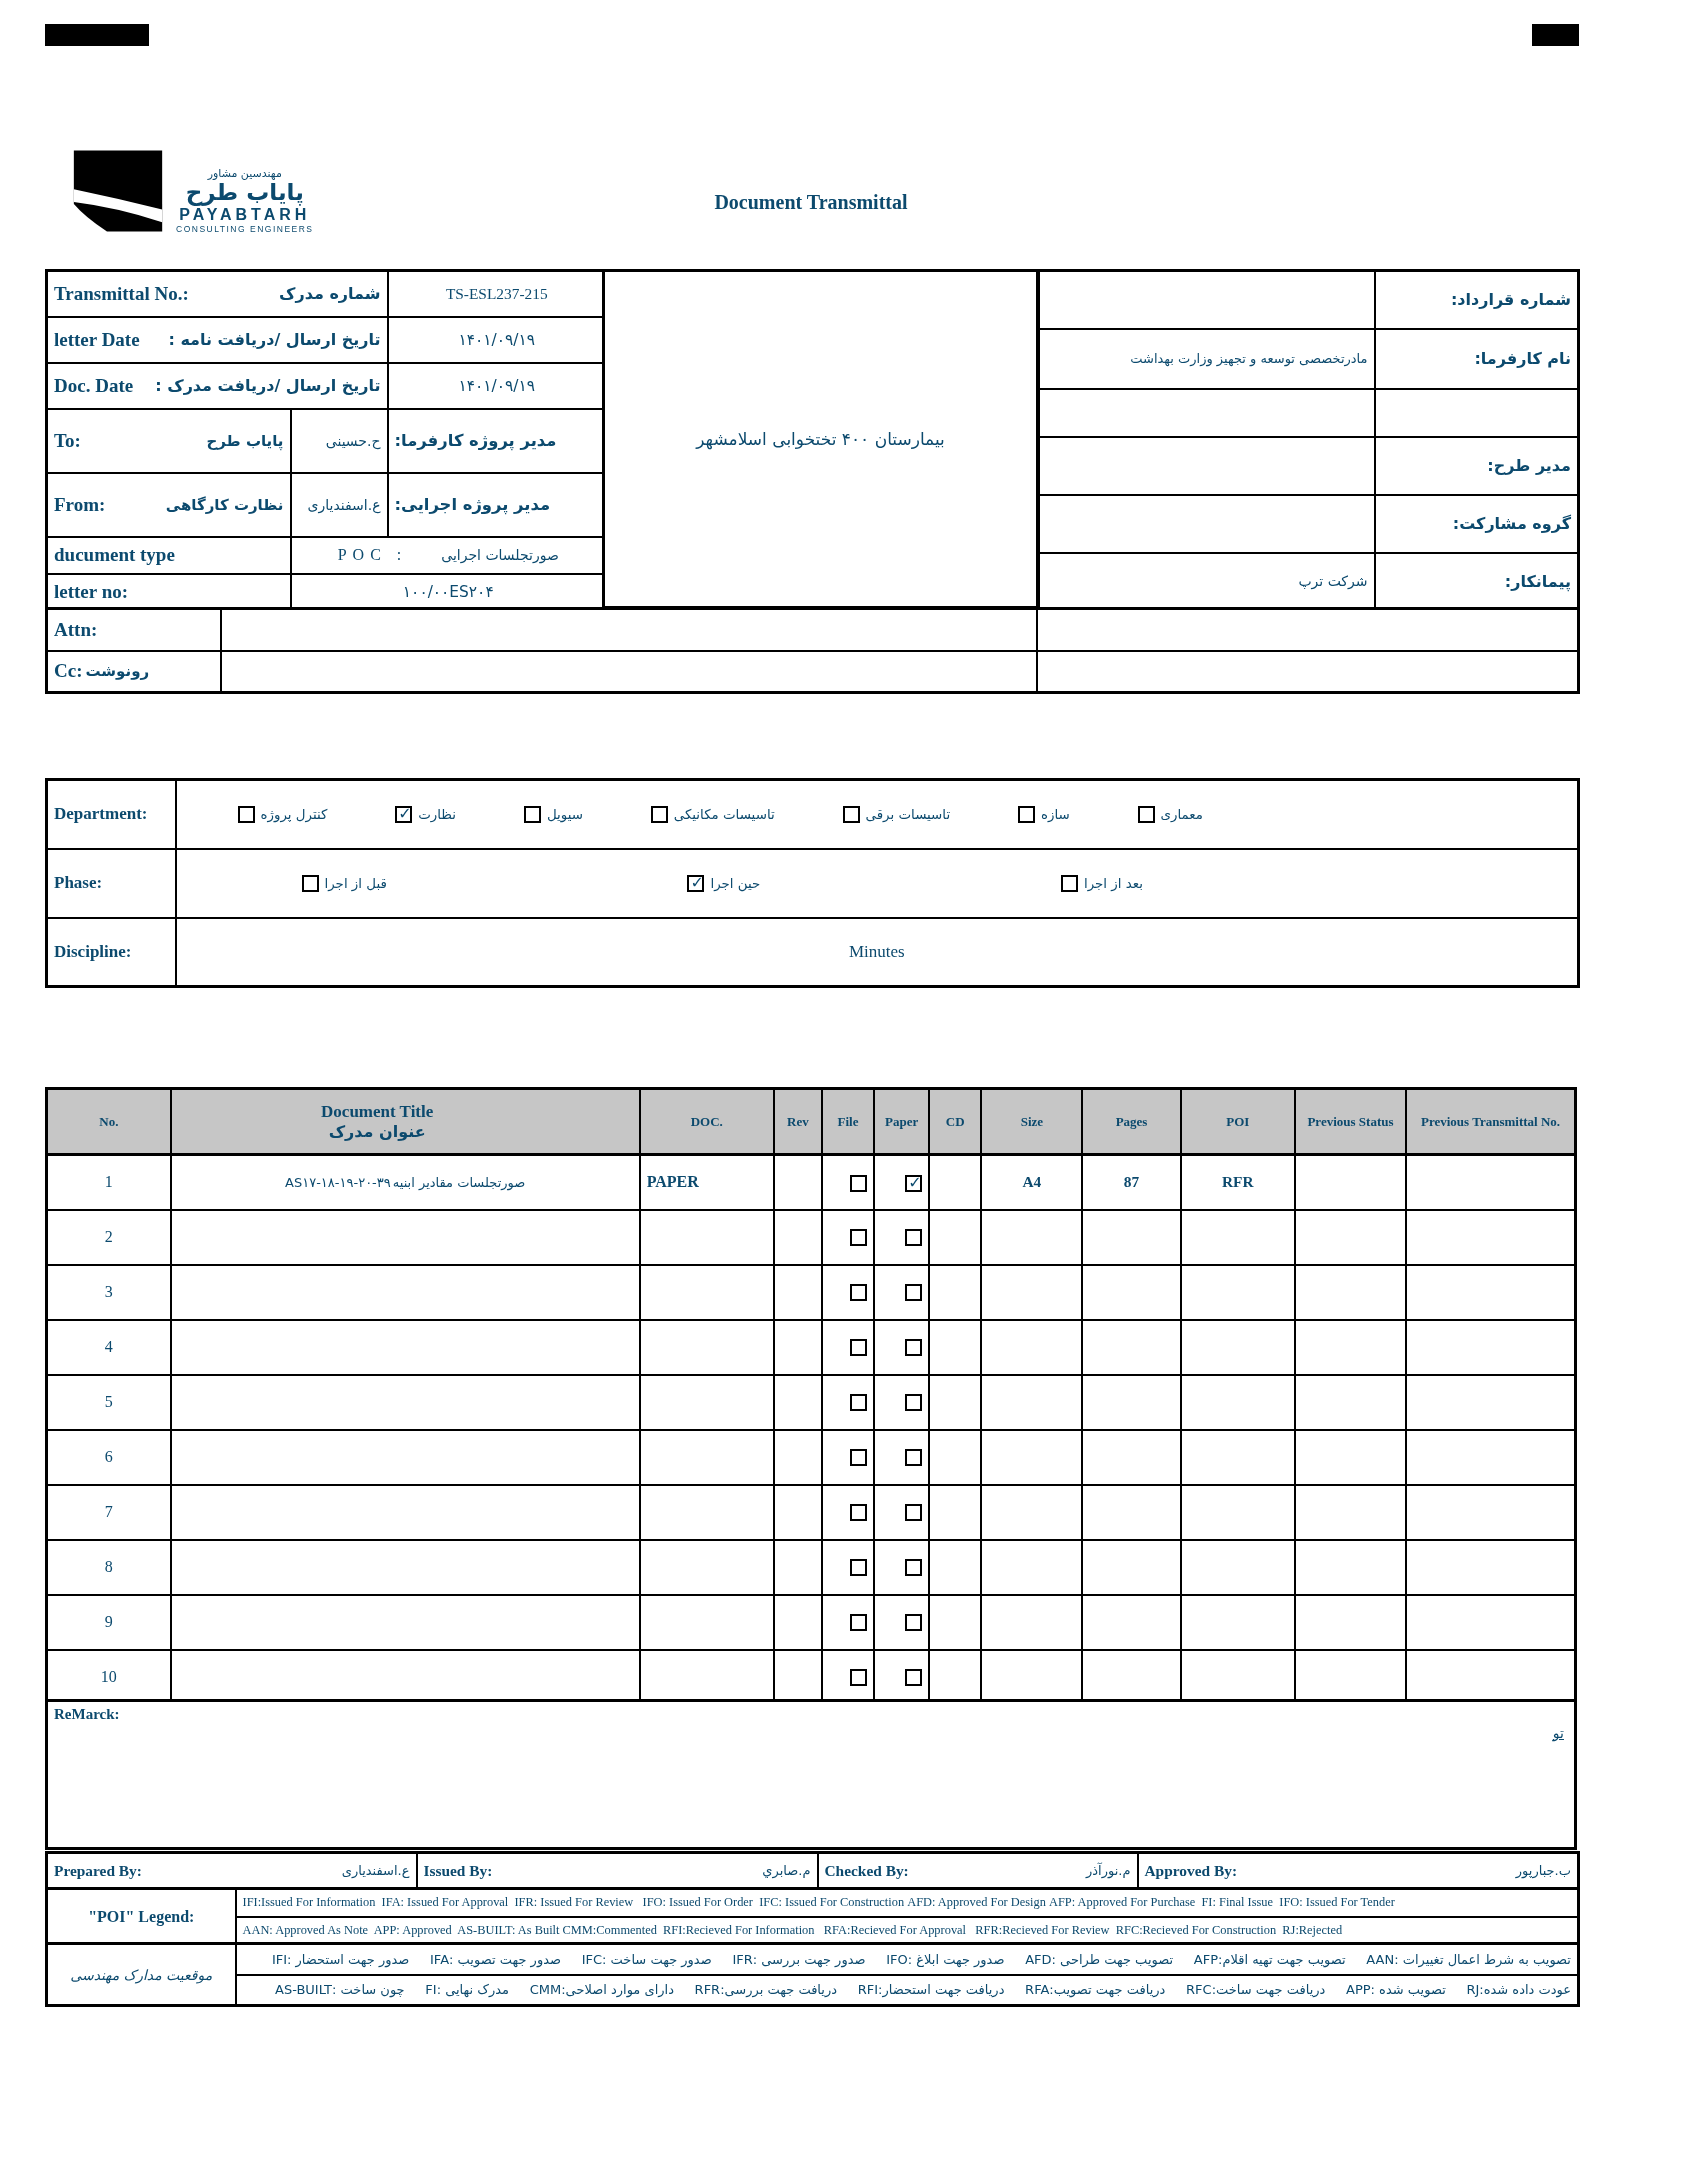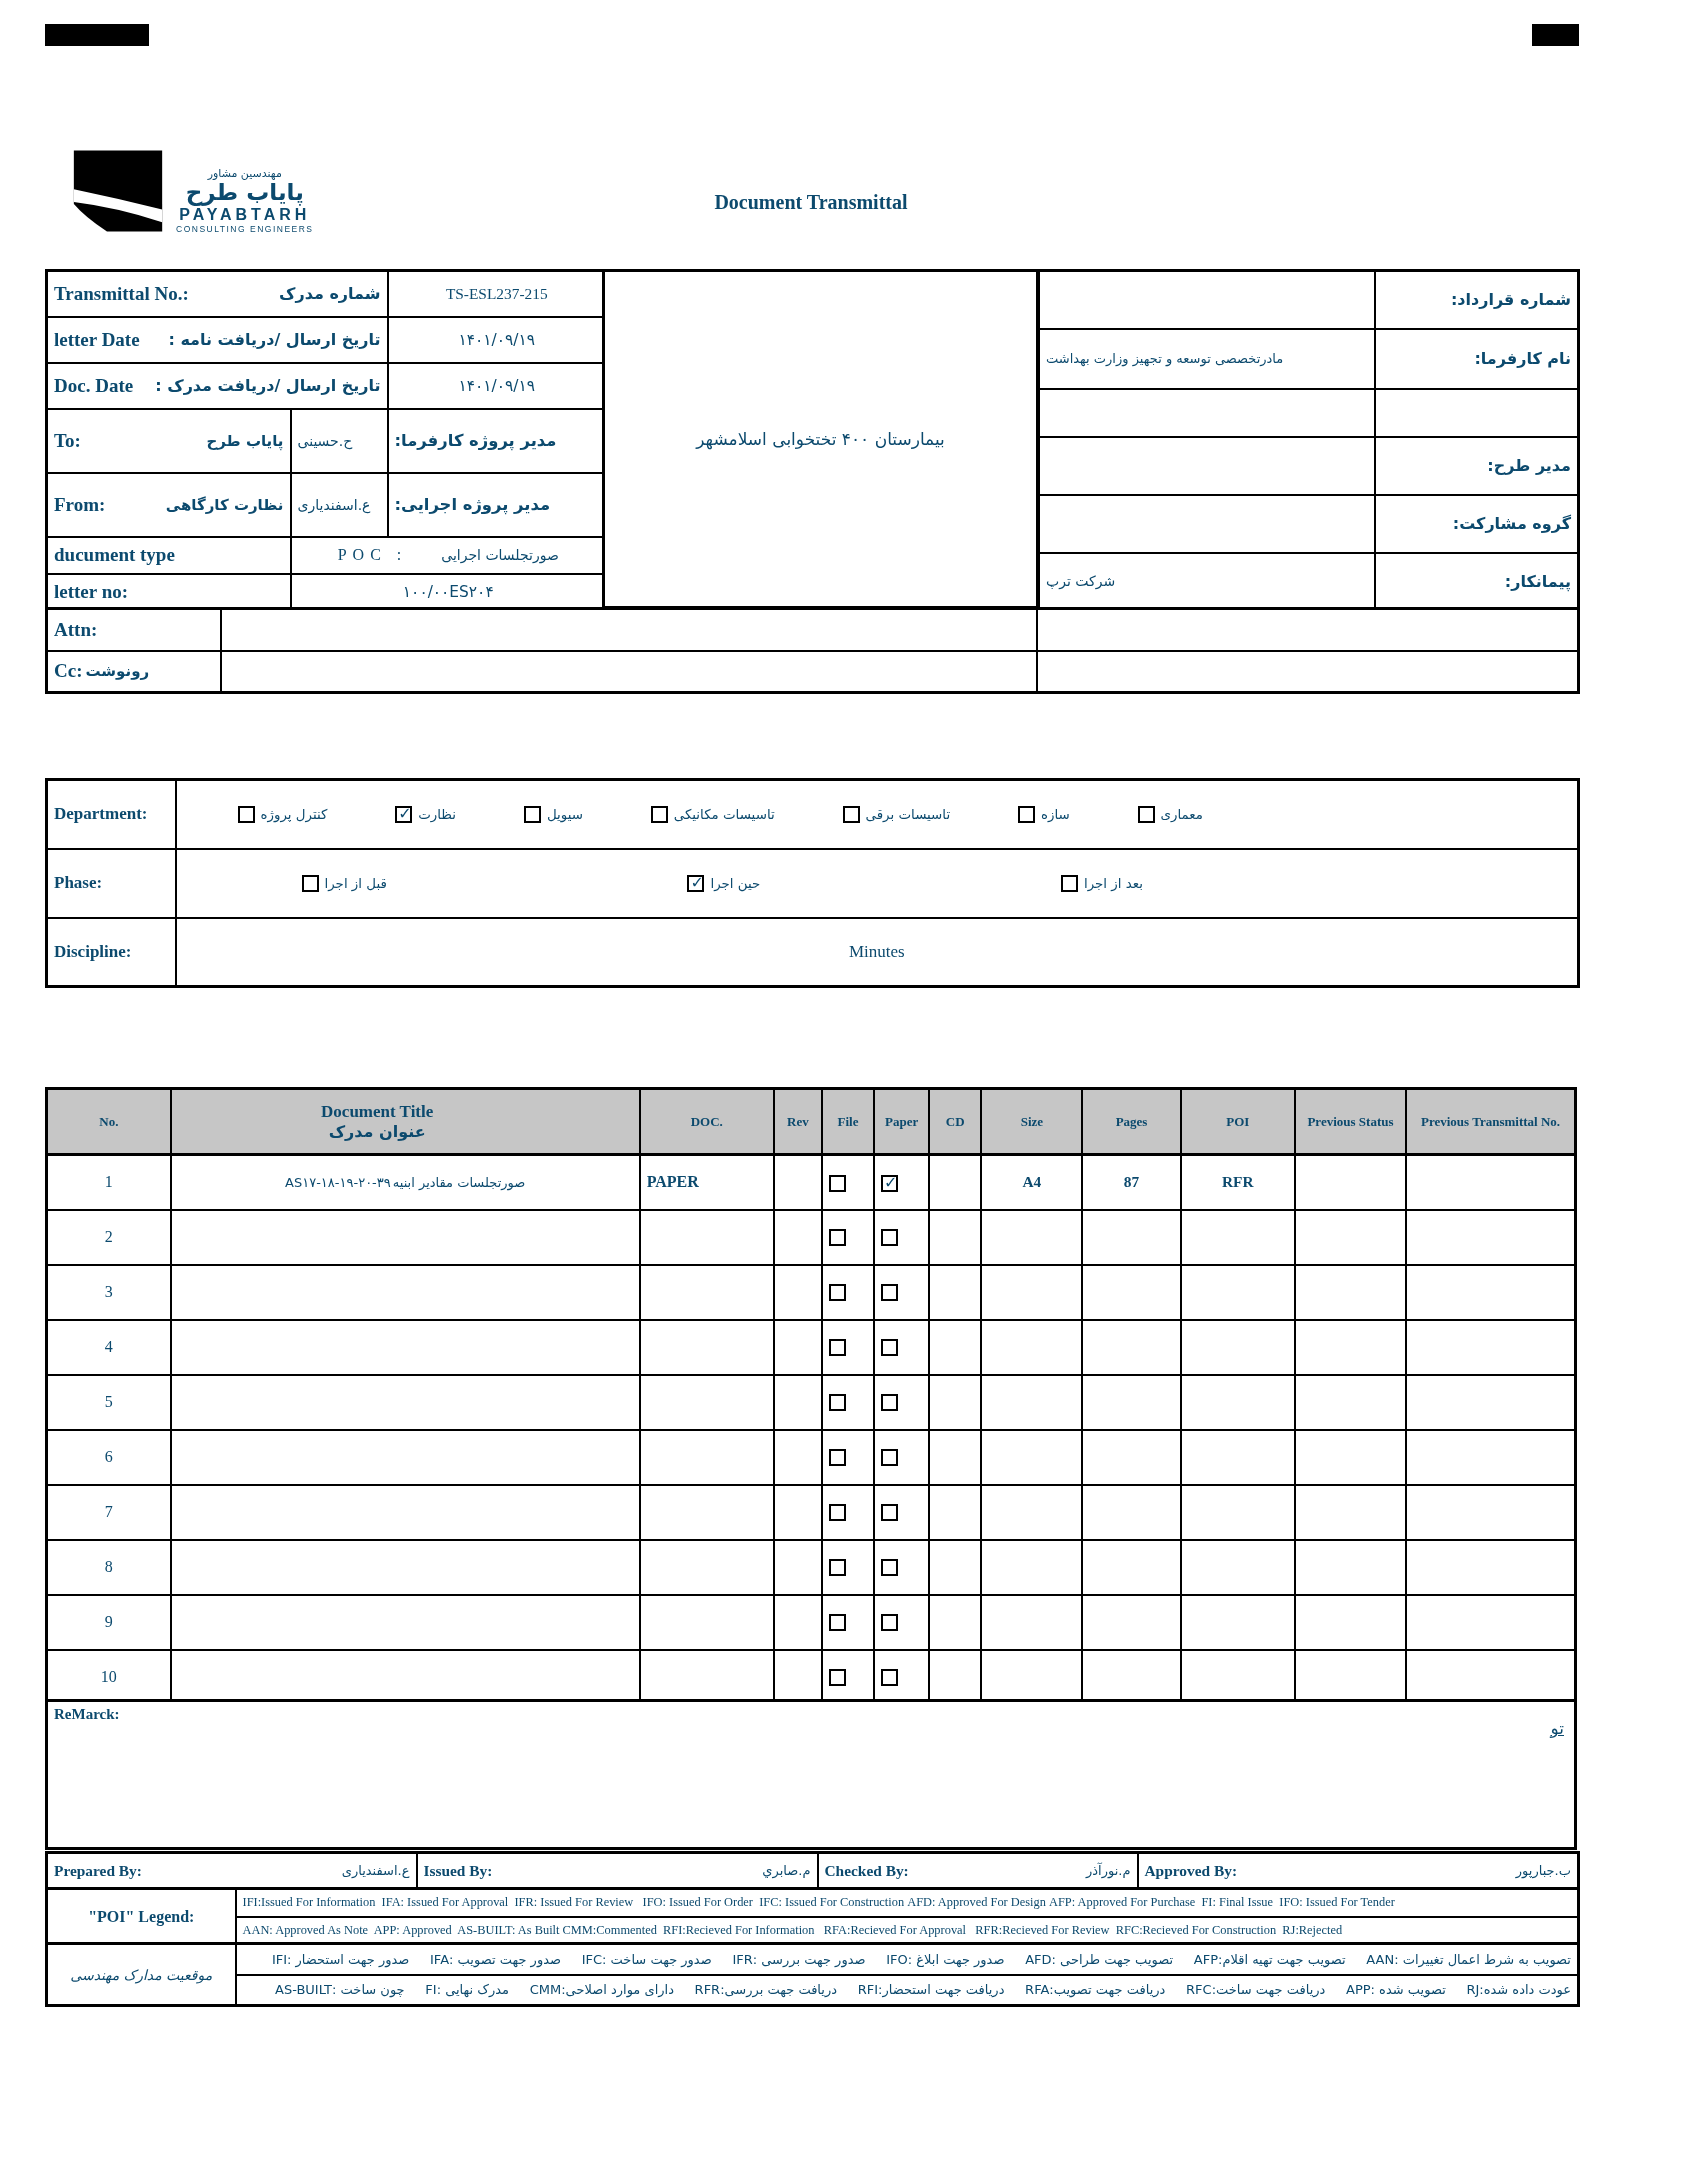--- a/index.html
+++ b/index.html
@@ -8,21 +8,21 @@
   .abs{position:absolute;box-sizing:border-box;}
   table.t{position:absolute;border-collapse:collapse;table-layout:fixed;
           border:3px solid #000;background:#fff;}
   table.t td{border:2px solid #000;padding:0 6px;overflow:hidden;vertical-align:middle;}
   .fa{font-family:"DejaVu Sans",sans-serif;}
   .fab{font-family:"DejaVu Sans",sans-serif;font-weight:bold;}
   .enl{font-weight:bold;font-size:19px;white-space:nowrap;}
   .lr{display:flex;justify-content:space-between;align-items:center;gap:4px;}
   .lr2{display:flex;justify-content:flex-start;align-items:center;gap:3px;}
   .s16{font-size:16px;} .s15{font-size:15px;} .s14{font-size:14px;} .s13{font-size:13px;}
-  .ctr{text-align:left;}
+  .ctr{text-align:right;}
   .val{font-size:15.4px;text-align:center;white-space:nowrap;}
   .rlabel{font-size:16.4px;text-align:left;}
   
   .cmark{position:absolute;background:#000;}
   
   .logo{position:absolute;left:72px;top:147px;display:flex;gap:12px;align-items:flex-start;}
   .logo-text{display:flex;flex-direction:column;align-items:center;padding-top:20px;}
   .lt1{font-size:11px;} .lt2{font-size:23px;font-weight:bold;line-height:1.05;}
   .lt3{font-size:16px;font-weight:bold;letter-spacing:4px;margin-top:2px;font-family:"Liberation Sans",sans-serif;}
   .lt4{font-size:8.5px;letter-spacing:1.5px;font-family:"Liberation Sans",sans-serif;align-self:flex-end;}
@@ -58,21 +58,21 @@
   .th-title{display:flex;justify-content:space-between;align-items:center;padding:0 70px 0 14px;flex-direction:column;}
   .th-title .e{font-size:17px;} .th-title .f{font-size:16px;}
   .nohd{font-size:16px;} .smhd{font-size:12.4px;line-height:1.2;}
   .cell-no{text-align:center;font-size:16px;}
   .row-title{display:flex;justify-content:center;align-items:center;gap:2px;font-size:13px;}
   .docv{font-weight:bold;font-size:16px;text-align:left;padding-left:2px;white-space:nowrap;}
   .bval{font-weight:bold;font-size:15.4px;text-align:center;white-space:nowrap;}
   
   .remark{left:45px;top:1699px;width:1532px;height:151px;border:3px solid #000;background:#fff;}
   .rm-label{position:absolute;left:6px;top:4px;font-weight:bold;font-size:15px;}
-  .rm-note{position:absolute;right:10px;top:16px;font-size:17px;text-decoration:underline;}
+  .rm-note{position:absolute;right:10px;top:23px;font-size:14px;text-decoration:underline;}
   
   .tS{left:45px;top:1851px;width:1532px;} .tS tr{height:36px;}
   .sig{display:flex;align-items:center;gap:12px;justify-content:space-between;}
   .sigl{font-weight:bold;font-size:15.4px;white-space:nowrap;}
   .sgn{font-size:13px;white-space:nowrap;}
   .tP{left:45px;top:1887px;width:1532px;} .tP tr{height:28px;}
   .poil{font-weight:bold;font-size:16px;text-align:center;}
   .legl{font-size:12.4px;white-space:nowrap;padding-left:4px;}
   .tF{left:45px;top:1942px;width:1532px;} .tF tr{height:31px;}
   .falab{font-size:14px;text-align:center;font-style:italic;}

